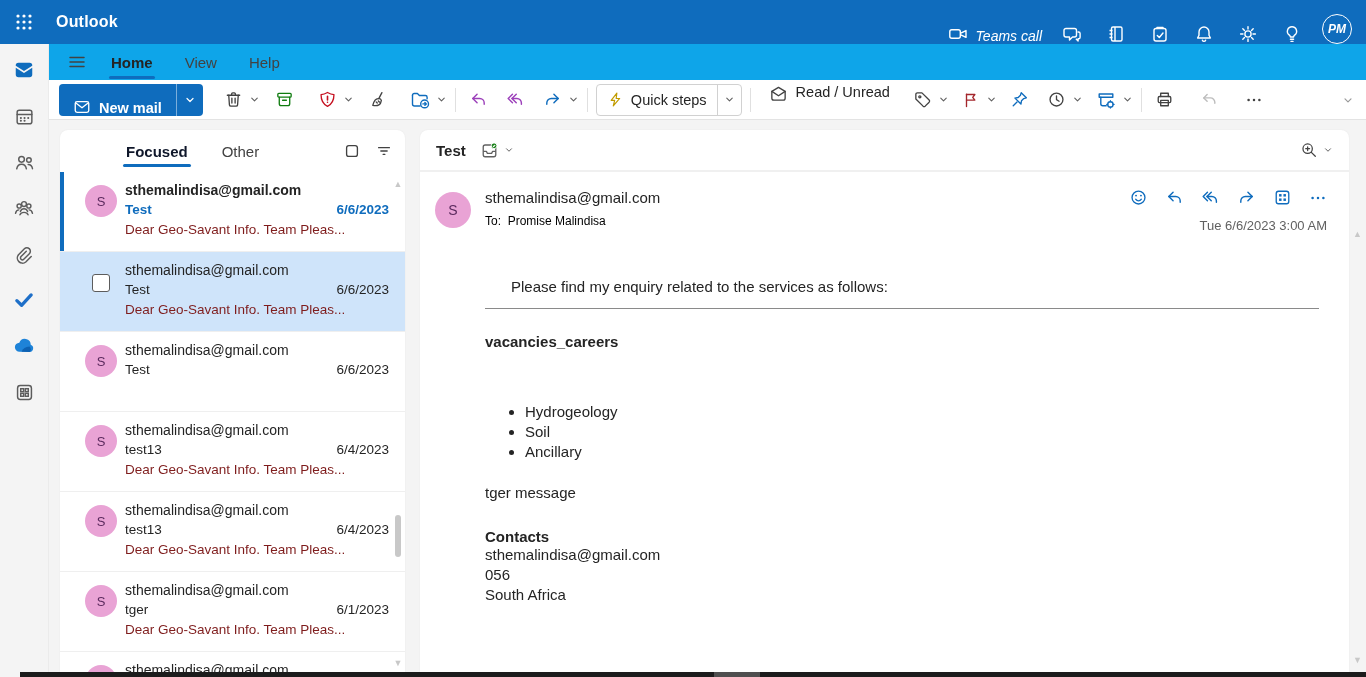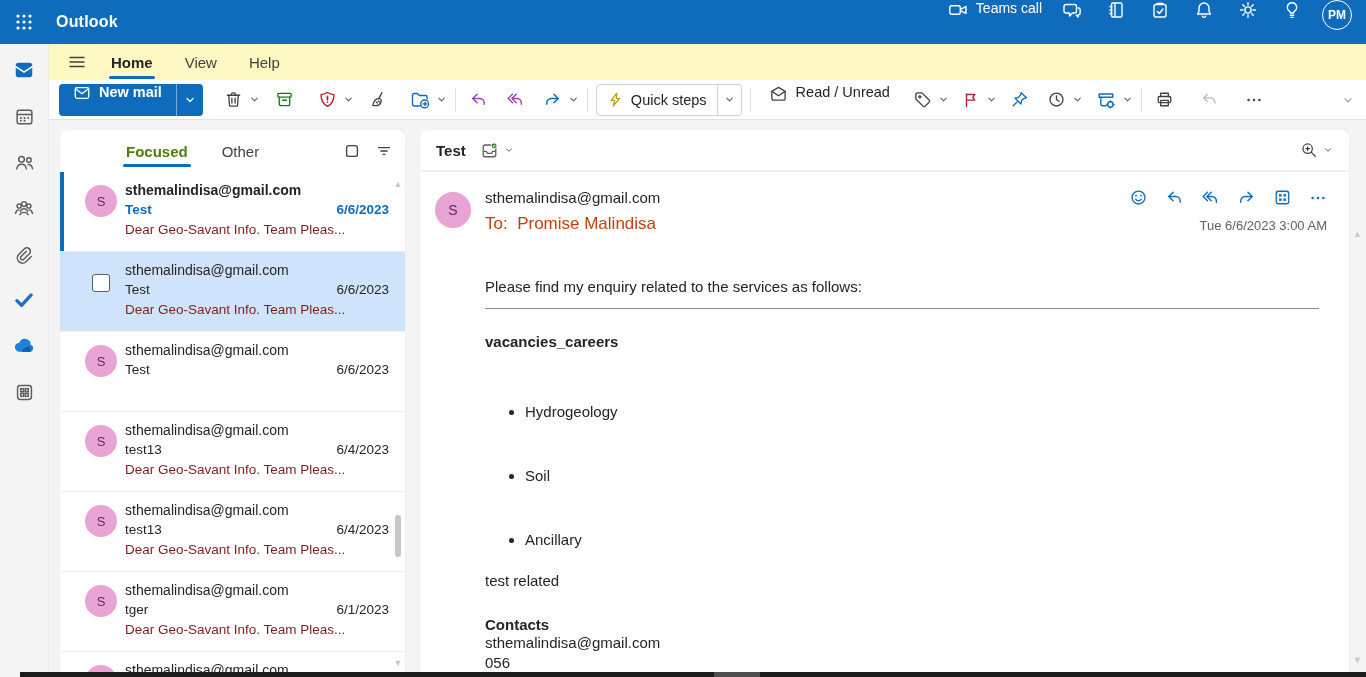--- a/index.html
+++ b/index.html
@@ -11,59 +11,59 @@
   .ic { display:inline-flex; align-items:center; justify-content:center; }
 
   
   .topbar { position:absolute; left:0; top:0; width:100%; height:44px; background:#0f6cbd; display:flex; align-items:center; color:#fff; }
   .waffle-btn { width:48px; height:44px; display:flex; align-items:center; justify-content:center; cursor:pointer; }
   .app-name { font-size:16px; font-weight:700; letter-spacing:.2px; margin-left:8px; }
   .search-box { position:absolute; left:273px; top:7px; width:348px; height:30px; background:#fff; border-radius:4px; display:flex; align-items:center; padding:0 10px; color:#616161; }
   .search-box input { border:none; outline:none; font-size:14px; margin-left:8px; flex:1; font-family:inherit; color:#242424; background:transparent; }
   .search-box input::placeholder { color:#424242; }
   .topbar-right { position:absolute; right:8px; top:0; height:44px; display:flex; align-items:center; gap:4px; }
-  .tb-item { height:44px; min-width:40px; display:flex; align-items:flex-start; justify-content:center; gap:8px; padding:0 6px; cursor:pointer; font-size:14px; }
+  .tb-item { height:44px; min-width:40px; display:flex; align-items:flex-end; justify-content:center; gap:8px; padding:0 6px; cursor:pointer; font-size:14px;font-style:italic; }
   .avatar-pm { width:30px; height:30px; border-radius:50%; border:1.6px solid #fff; display:flex; align-items:center; justify-content:center; font-size:12px; font-weight:700; color:#fff; }
 
   
   .rail { position:absolute; left:0; top:44px; width:49px; bottom:0; background:#f4f4f4; border-right:1px solid #ebebeb; display:flex; flex-direction:column; align-items:center; padding-top:10px; gap:14px; }
   .rail-item { position:relative; width:40px; height:32px; display:flex; align-items:center; justify-content:center; color:#5c5c5c; cursor:pointer; }
   .rail-item.active { color:#0f6cbd; }
   .rail-item.active::before { content:""; position:absolute; left:-7px; top:5px; width:3px; height:22px; border-radius:2px; background:#0f6cbd; }
   .rail-blue { color:#0f6cbd; }
 
   
   .workspace { position:absolute; left:49px; top:44px; right:0; bottom:0; background:#f4f4f4; }
-  .tabs-row { height:36px; background:#fef9c3; display:flex; align-items:center; padding-left:10px; }
+  .tabs-row { height:36px; background:#0ea5e9; display:flex; align-items:center; padding-left:10px; }
   .hamburger { width:36px; height:30px; display:flex; align-items:center; justify-content:center; color:#424242; cursor:pointer; }
   .ribbon-tab { position:relative; margin:0 14px; font-size:15px; color:#424242; cursor:pointer; padding:6px 2px; }
   .ribbon-tab.active { font-weight:700; color:#242424; }
   .ribbon-tab.active::after { content:""; position:absolute; left:0; right:0; bottom:-2px; height:3px; border-radius:2px; background:#0f6cbd; }
 
   .toolbar { height:40px; background:#fff; border-bottom:1px solid #e3e3e3; display:flex; align-items:center; padding:0 10px; }
   .tbtn { height:32px; display:flex; align-items:center; justify-content:center; padding:0 5px; border-radius:4px; cursor:pointer; color:#424242; }
   .chev { color:#616161; margin-left:1px; cursor:pointer; }
   .tb-sep { width:1px; height:24px; background:#e0e0e0; margin:0 8px; }
   .newmail { display:flex; height:32px; margin-right:16px; border-radius:4px; overflow:hidden; background:#0f6cbd; color:#fff; cursor:pointer; }
-  .newmail-main { display:flex; align-items:flex-start; gap:8px; padding:0 14px; font-size:14.5px; font-weight:600; border-right:1px solid rgba(255,255,255,.45); }
+  .newmail-main { display:flex; align-items:flex-end; gap:8px; padding:0 14px; font-size:14.5px; font-weight:600; border-right:1px solid rgba(255,255,255,.45); }
   .newmail-chev { width:26px; display:flex; align-items:center; justify-content:center; }
   .quicksteps { display:flex; align-items:center; height:32px; border:1px solid #d1d1d1; border-radius:4px; overflow:hidden; cursor:pointer; }
   .quicksteps .qs-main { display:flex; align-items:center; gap:7px; padding:0 10px; font-size:14.5px; color:#242424; }
   .quicksteps .qs-chev { width:24px; height:100%; display:flex; align-items:center; justify-content:center; border-left:1px solid #d1d1d1; color:#616161; }
   .labelbtn { display:flex; align-items:flex-start; gap:8px; height:32px; padding:0 10px; font-size:14.5px; color:#242424; border-radius:4px; cursor:pointer; }
   .disabled { color:#bdbdbd !important; }
   .collapse-chev { margin-left:auto; color:#9a9a9a; cursor:pointer; padding-right:2px; }
 
   
   .content { position:absolute; left:0; right:0; top:86px; bottom:0; }
 
   .list-panel { position:absolute; left:11px; top:0; width:345px; bottom:0; background:#fff; border-radius:8px 8px 0 0; overflow:hidden; box-shadow:0 0 2px rgba(0,0,0,.06); }
   .list-header { height:42px; display:flex; align-items:center; padding:0 12px 0 65px; }
   .list-tab { position:relative; font-size:15px; color:#424242; margin-right:32px; cursor:pointer; padding:9px 1px; }
-  .list-tab.active { font-weight:700; color:#4d7c0f; }
+  .list-tab.active { font-weight:700; color:#0f172a; }
   .list-tab.active::after { content:""; position:absolute; left:-2px; right:-2px; bottom:2px; height:3px; border-radius:2px; background:#0f6cbd; }
   .list-header-icons { margin-left:auto; display:flex; align-items:center; gap:14px; color:#424242; }
   .list-header-icons .ic { cursor:pointer; }
 
   .mail-item { position:relative; height:80px; padding:9px 16px 0 65px; border-bottom:1px solid #efefef; cursor:pointer; background:#fff; }
   .mail-item.selected { background:#cfe4fa; }
   .mail-item .unread-bar { position:absolute; left:0; top:0; bottom:0; width:4px; background:#0f6cbd; }
   .m-avatar { position:absolute; left:25px; top:13px; width:32px; height:32px; border-radius:50%; background:#e9a3d5; color:#5b2a5e; font-size:13px; display:flex; align-items:center; justify-content:center; }
   .m-check { position:absolute; left:32px; top:22px; width:18px; height:18px; border:1.5px solid #5c5c5c; border-radius:3px; background:#fff; cursor:pointer; }
   .m-sender { font-size:14px; color:#242424; line-height:19px; white-space:nowrap; overflow:hidden; }
@@ -80,33 +80,33 @@
 
   .reading-panel { position:absolute; left:371px; right:17px; top:0; bottom:0; background:#fff; border-radius:8px 8px 0 0; overflow:hidden; box-shadow:0 0 2px rgba(0,0,0,.06); }
   .subject-bar { height:42px; display:flex; align-items:center; padding:0 16px; border-bottom:2px solid #f0f0f0; }
   .subject-title { font-size:15px; font-weight:700; color:#242424; }
   .subject-icons { display:flex; align-items:center; gap:4px; margin-left:14px; color:#616161; }
   .subject-right { margin-left:auto; display:flex; align-items:center; gap:4px; color:#424242; }
 
   .msg-header { position:relative; height:76px; }
   .msg-avatar { position:absolute; left:15px; top:20px; width:36px; height:36px; border-radius:50%; background:#e9a3d5; color:#5b2a5e; font-size:14px; display:flex; align-items:center; justify-content:center; cursor:pointer; }
   .msg-sender { position:absolute; left:65px; top:17px; font-size:15px; color:#242424; }
-  .msg-to { position:absolute; left:65px; top:42px; font-size:17px; color:#c2410c; }
+  .msg-to { position:absolute; left:65px; top:42px; font-size:12px; color:#000000; }
   .msg-actions { position:absolute; right:22px; top:16px; display:flex; align-items:center; gap:17px; color:#0f6cbd; }
   .msg-actions .ic { cursor:pointer; }
   .msg-time { position:absolute; right:22px; top:46px; font-size:13px; color:#616161; }
 
   .msg-body { margin:30px 30px 0 65px; font-size:15px; color:#242424; }
   .body-greeting { font-size:17.5px; font-weight:700; }
-  .body-intro { margin-top:20px; }
+  .body-intro { margin-top:20px;margin-left:26px; }
   .msg-body hr { border:none; border-top:1px solid #8a8a8a; margin-top:13px; }
   .body-label { margin-top:27px; font-weight:700; }
   .body-value { margin-top:24px; font-weight:700; }
   .body-list { margin:52px 0 0 40px; }
-  .body-list li { line-height:20px;margin-top:44px; }
+  .body-list li { line-height:20px; }
   .body-message { margin-top:22px; }
   .body-contacts { margin-top:27px; font-weight:700; }
   .contact-line { line-height:20px; }
 
   .pane-scroll-up { position:absolute; right:4px; top:99px; color:#c8c8c8; font-size:9px; }
   .pane-scroll-down { position:absolute; right:4px; bottom:12px; color:#c8c8c8; font-size:9px; }
 
   
   .bottom-strip { position:absolute; left:20px; right:0; bottom:0; height:5px; background:#1c1c1c; z-index:50; }
   .bottom-strip .seg { position:absolute; left:694px; width:46px; top:0; bottom:0; background:#4f4f4f; }
@@ -723,21 +723,21 @@
 
         <div class="msg-body">
           <div class="body-intro">Please find my enquiry related to the services as follows:</div>
           <hr>
           <div class="body-value">vacancies_careers</div>
           <ul class="body-list">
             <li>Hydrogeology</li>
             <li>Soil</li>
             <li>Ancillary</li>
           </ul>
-          <div class="body-message">test related</div>
+          <div class="body-message">tger message</div>
           <div class="body-contacts">Contacts</div>
           <div class="contact-line">sthemalindisa@gmail.com</div>
           <div class="contact-line">056</div>
           <div class="contact-line">South Africa</div>
         </div>
       </div>
 
       <div class="pane-scroll-up">▲</div>
       <div class="pane-scroll-down">▼</div>
     </div>

